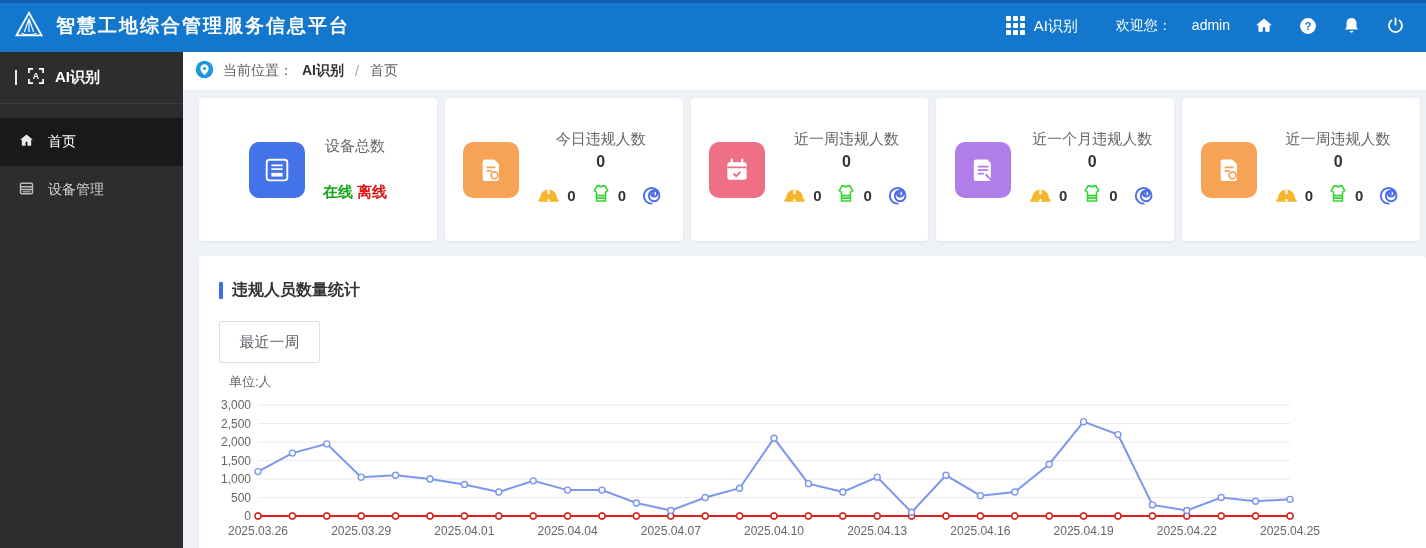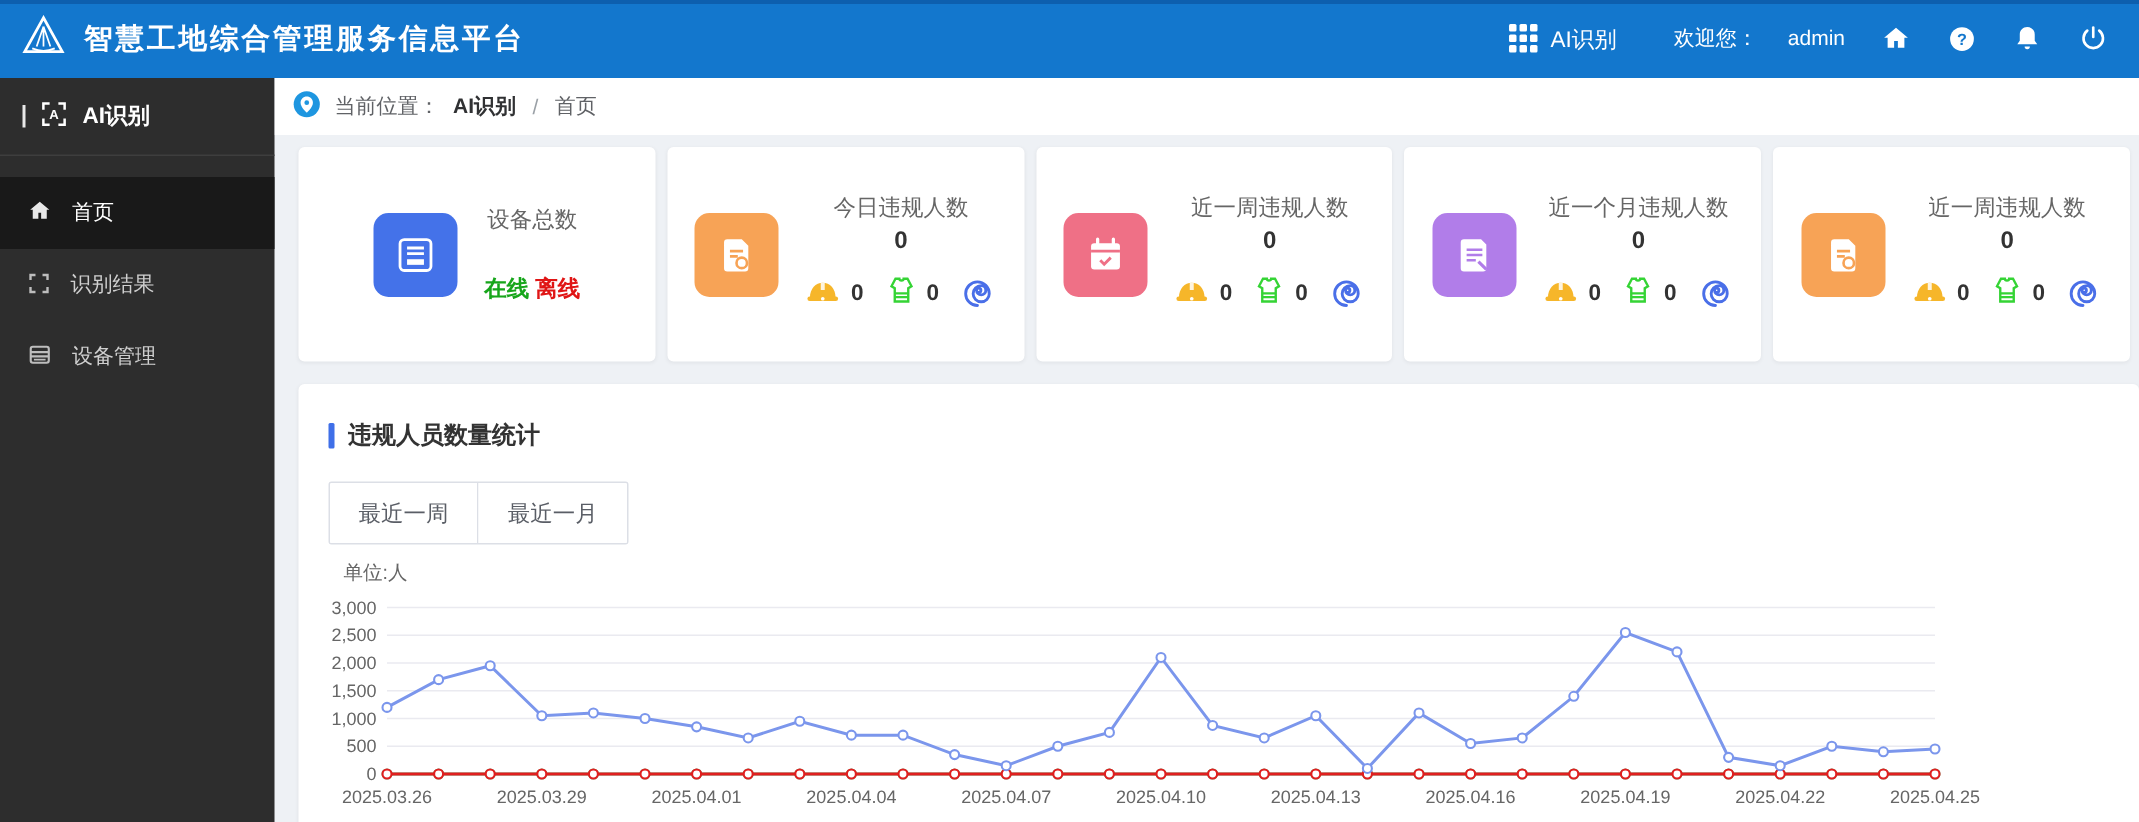--- a/index.html
+++ b/index.html
@@ -153,28 +153,20 @@
       <div class="menu-item active">
         <span>
           <svg width="17" height="17" viewBox="0 0 24 24">
               <path d="M12 3.5 3 11h2.4v8.5h5.3v-5.6h2.6v5.6h5.3V11H21Z" fill="#e8e8e8"></path>
             </svg>
         </span>
         <span>首页</span>
       </div>
       <div class="menu-item">
         <span>
-          <svg width="16" height="16" viewBox="0 0 24 24" fill="none" stroke="#bdbdbd" stroke-width="2.4">
-            <path d="M3.5 8.5v-5h5 M15.5 3.5h5v5 M20.5 15.5v5h-5 M8.5 20.5h-5v-5"></path>
-          </svg>
-        </span>
-        <span>识别结果</span>
-      </div>
-      <div class="menu-item">
-        <span>
           <svg width="17" height="17" viewBox="0 0 24 24" fill="none" stroke="#bdbdbd" stroke-width="2">
             <rect x="3.5" y="4.5" width="17" height="15" rx="2"></rect>
             <path d="M3.5 9.5h17 M3.5 13.5h17"></path>
             <rect x="6.5" y="15.8" width="11" height="1.6" fill="#bdbdbd" stroke="none"></rect>
           </svg>
         </span>
         <span>设备管理</span>
       </div>
     </nav>
   </aside>
@@ -363,21 +355,20 @@
       </div>
     </div>
 
     <section class="chart-panel">
       <div class="panel-title">
         <span class="bar"></span>
         <span class="txt">违规人员数量统计</span>
       </div>
       <div class="tabs">
         <button class="tab">最近一周</button>
-        <button class="tab">最近一月</button>
       </div>
       <div class="chart-meta">
         <span class="unit-label">单位:人</span>
       </div>
       <svg id="chart-svg" width="1207" height="152" viewBox="0 0 1207 152">
           <line x1="39" y1="102.5" x2="1071" y2="102.5" stroke="#eaeaf0" stroke-width="1"></line>
           <line x1="39" y1="84" x2="1071" y2="84" stroke="#eaeaf0" stroke-width="1"></line>
           <line x1="39" y1="65.5" x2="1071" y2="65.5" stroke="#eaeaf0" stroke-width="1"></line>
           <line x1="39" y1="47" x2="1071" y2="47" stroke="#eaeaf0" stroke-width="1"></line>
           <line x1="39" y1="28.5" x2="1071" y2="28.5" stroke="#eaeaf0" stroke-width="1"></line>

